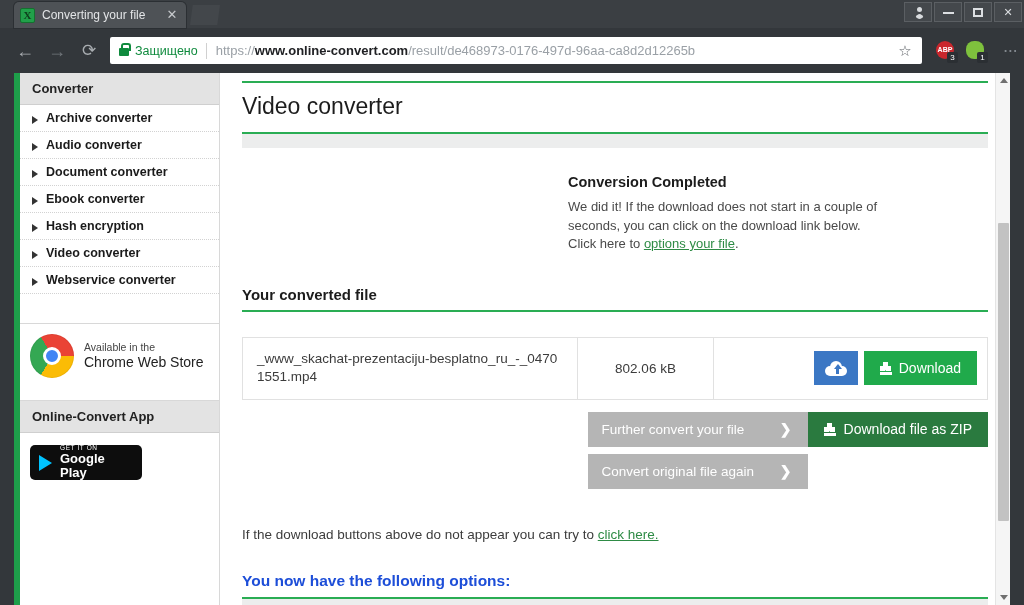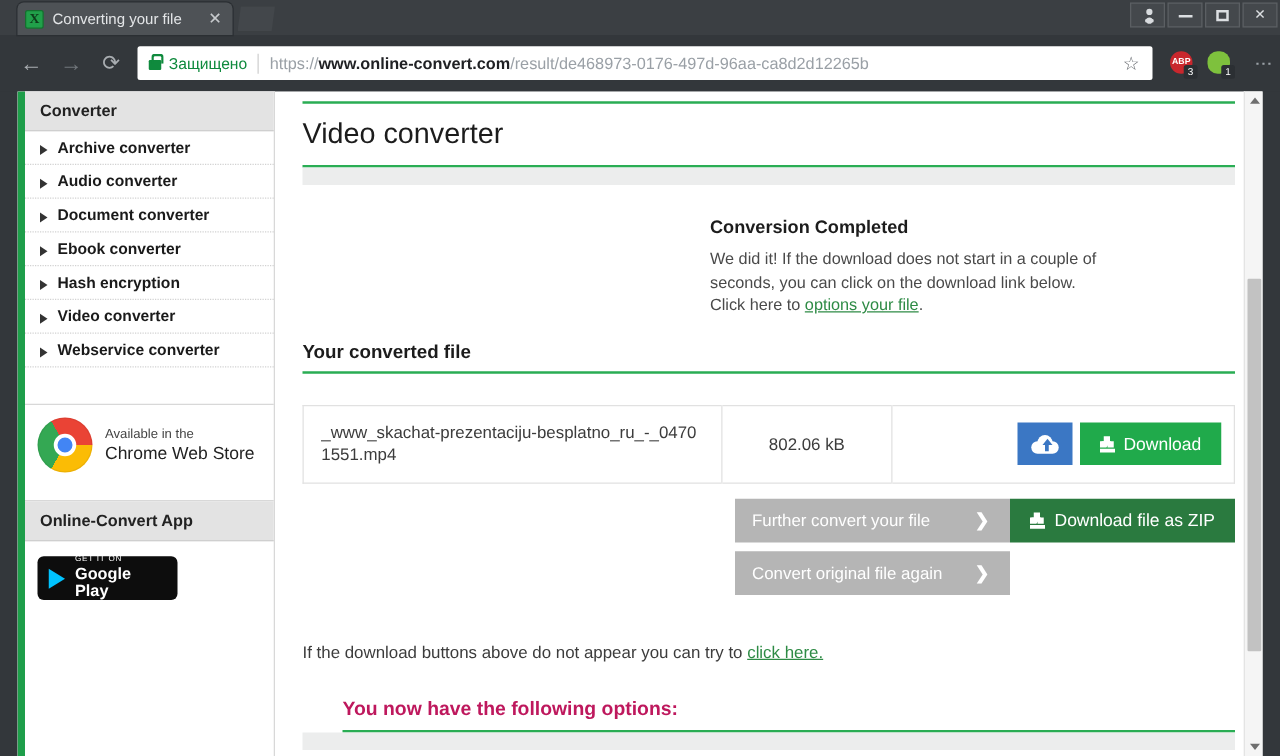--- a/index.html
+++ b/index.html
@@ -262,21 +262,21 @@
   }
   .hdr-rule { border-top: 2px solid #2aad54; margin: 8px 0 0; }
   .page-title {
     font-size: 23px; color: #1c1c1c;
     padding: 10px 0 12px;
     font-weight: normal;
   }
   .hdr-rule-2 { border-top: 2px solid #2aad54; }
   .gray-band { height: 14px; background: #eceded; margin-bottom: 26px; }
 
-  .completed-wrap { display: flex; justify-content: flex-end; margin-bottom: 19px; align-items: center; }
+  .completed-wrap { display: flex; justify-content: flex-end; margin-bottom: 32px; align-items: center; }
   .completed { width: 420px; }
   .completed h3 { font-size: 14.5px; color: #1c1c1c; margin-bottom: 8px; }
   .completed p { font-size: 13px; color: #4a4a4a; line-height: 1.44; }
   a.glink { color: #2e8b45; text-decoration: underline; }
 
   .sec-title {
     font-size: 15px; color: #1c1c1c; font-weight: bold;
     padding-bottom: 7px; border-bottom: 2px solid #2aad54;
     margin-bottom: 25px;
   }
@@ -356,24 +356,23 @@
   .btn-gray .chev { font-weight: bold; font-size: 14px; }
   .btn-zip {
     background: #2a7a3f; color: #fff;
     height: 35px; padding: 0 16px;
     display: flex; align-items: center; gap: 8px;
     font-size: 14px;
     margin-right: 0;
   }
   .hint { font-size: 13.5px; color: #3c3c3c; margin-top: 38px; }
   .opt-title {
-    font-size: 15.5px; font-weight: bold; color: #be185d;
+    font-size: 15.5px; font-weight: bold; color: #1d4ed8;
     margin-top: 30px; padding-bottom: 7px;
     border-bottom: 2px solid #2aad54;
-    margin-left: 32px;
   }
   .opt-band { height: 14px; background: #eceded; }
 
   
   .scrollbar {
     position: absolute; right: 14px; top: 0; bottom: 0;
     width: 15px; background: #f5f5f5;
     border-left: 1px solid #e4e4e4;
   }
   .sb-arrow {

